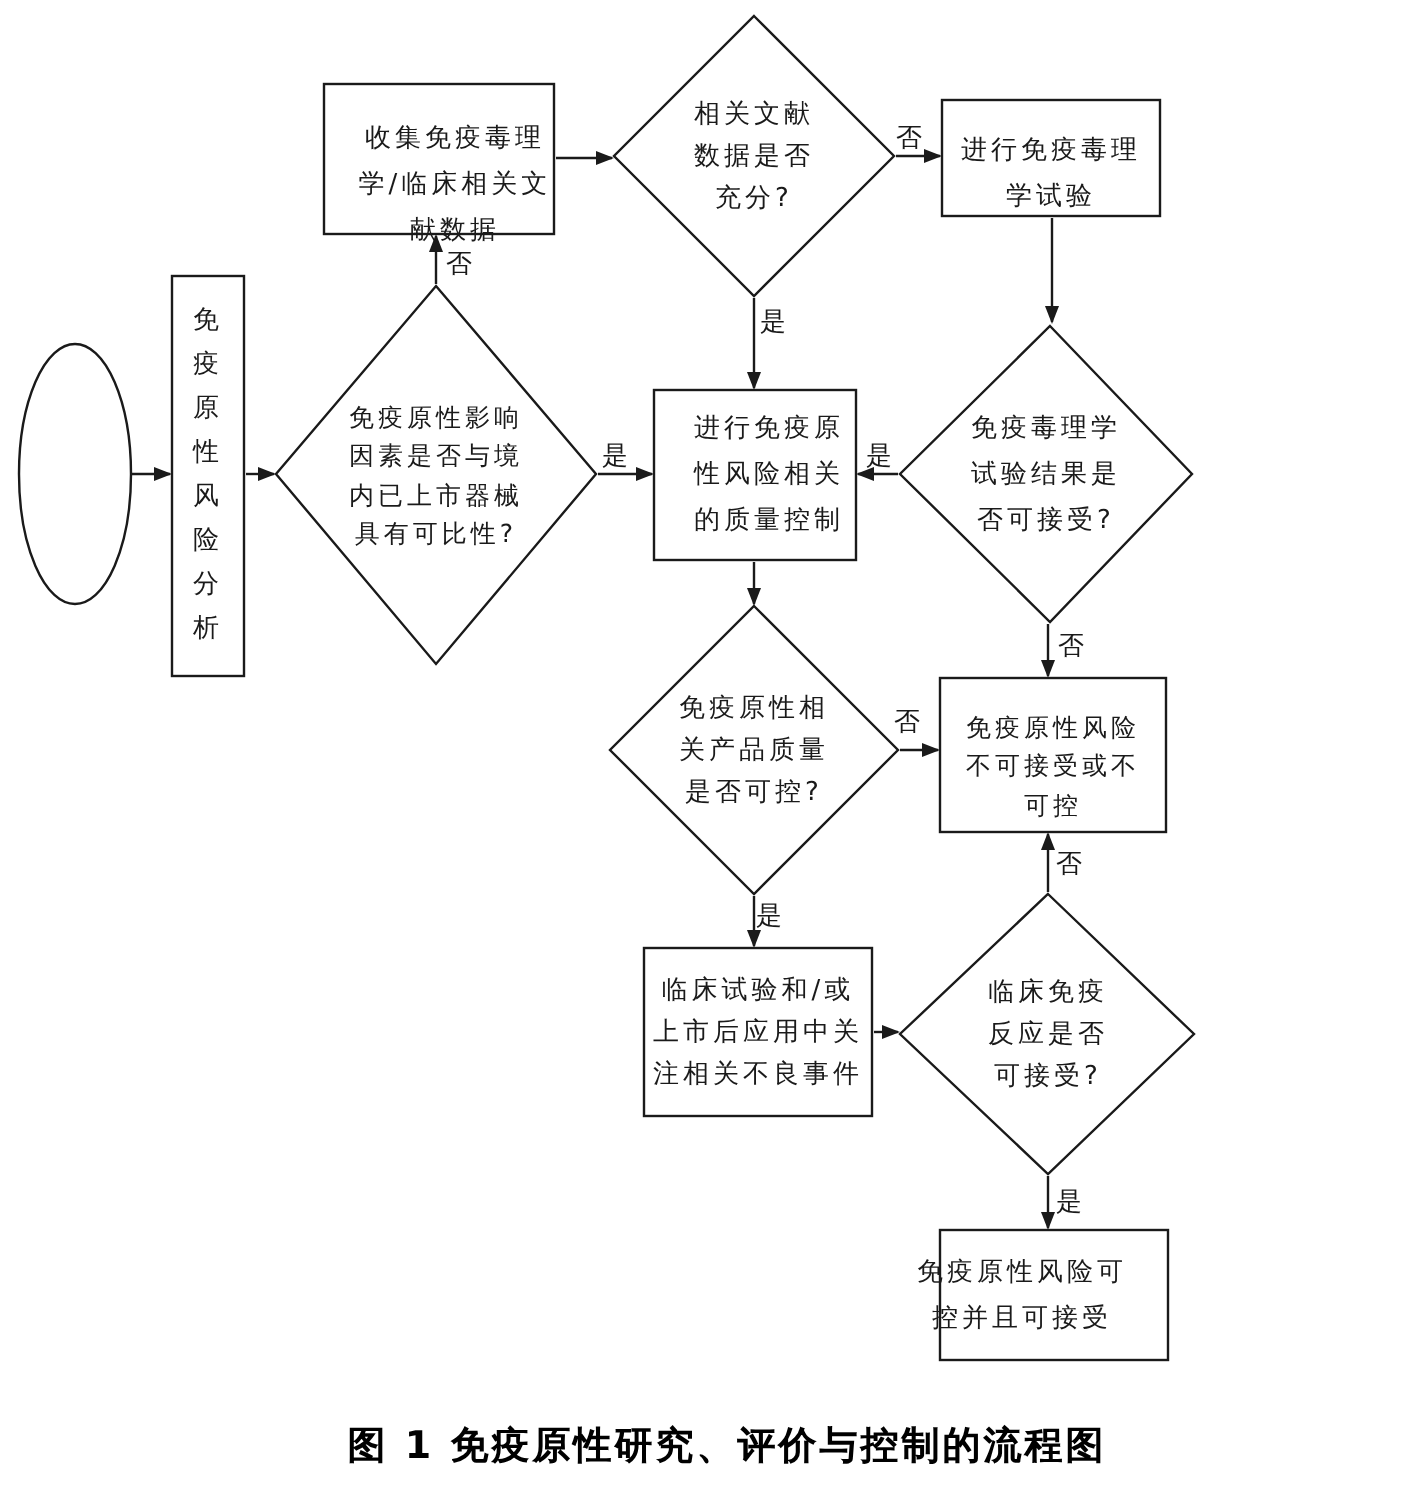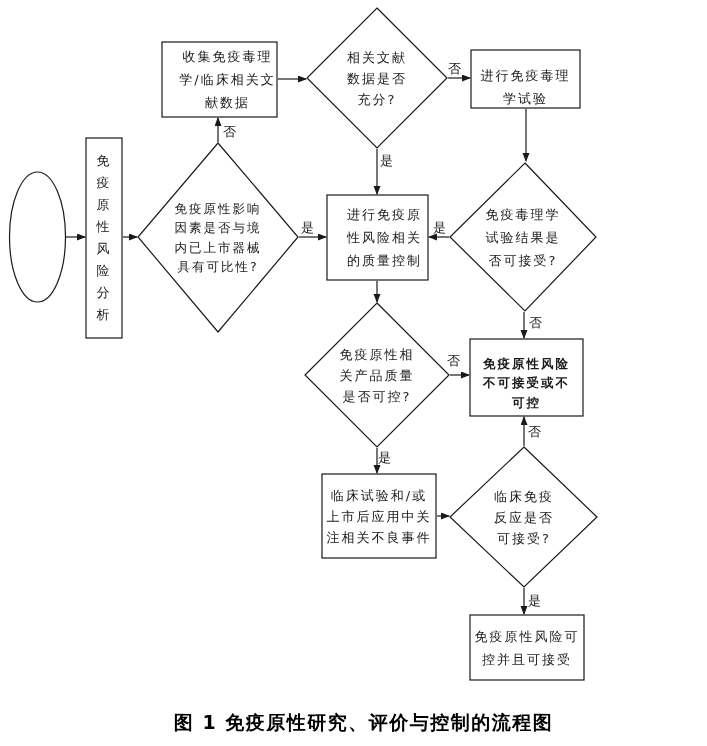--- a/index.html
+++ b/index.html
@@ -90,21 +90,21 @@
 
   <div class="node-text" style="left:86px;top:138px;width:36px;height:200px;line-height:22px;">免
 疫
 原
 性
 风
 险
 分
 析</div>
 
-  <div class="node-text" style="left:162px;top:42px;width:131px;height:75px;">收集免疫毒理
+  <div class="node-text" style="left:162px;top:55px;width:131px;height:75px;">收集免疫毒理
 学/临床相关文
 献数据</div>
 
   <div class="node-text lh21" style="left:307px;top:10px;width:140px;height:137px;">相关文献
 数据是否
 充分?</div>
 
   <div class="node-text" style="left:471px;top:50px;width:109px;height:73px;">进行免疫毒理
 学试验</div>
 
@@ -118,33 +118,33 @@
 的质量控制</div>
 
   <div class="node-text" style="left:452px;top:165px;width:142px;height:144px;">免疫毒理学
 试验结果是
 否可接受?</div>
 
   <div class="node-text lh21" style="left:307px;top:305px;width:140px;height:140px;">免疫原性相
 关产品质量
 是否可控?</div>
 
-  <div class="node-text lh20" style="left:470px;top:339px;width:113px;height:88px;font-weight:bold;">免疫原性风险
+  <div class="node-text lh20" style="left:470px;top:339px;width:113px;height:88px;">免疫原性风险
 不可接受或不
 可控</div>
 
   <div class="node-text lh21" style="left:322px;top:474px;width:114px;height:84px;">临床试验和/或
 上市后应用中关
 注相关不良事件</div>
 
   <div class="node-text lh21" style="left:452px;top:449px;width:144px;height:136px;">临床免疫
 反应是否
 可接受?</div>
 
-  <div class="node-text" style="left:470px;top:615px;width:114px;height:65px;border-radius:24px;">免疫原性风险可
+  <div class="node-text" style="left:454px;top:615px;width:114px;height:65px;border-radius:24px;">免疫原性风险可
 控并且可接受</div>
 
   <div class="edge-label" style="left:223px;top:123px;">否</div>
   <div class="edge-label" style="left:301px;top:219px;">是</div>
   <div class="edge-label" style="left:448px;top:60px;">否</div>
   <div class="edge-label" style="left:380px;top:152px;">是</div>
   <div class="edge-label" style="left:433px;top:219px;">是</div>
   <div class="edge-label" style="left:529px;top:314px;">否</div>
   <div class="edge-label" style="left:447px;top:352px;">否</div>
   <div class="edge-label" style="left:378px;top:449px;">是</div>

